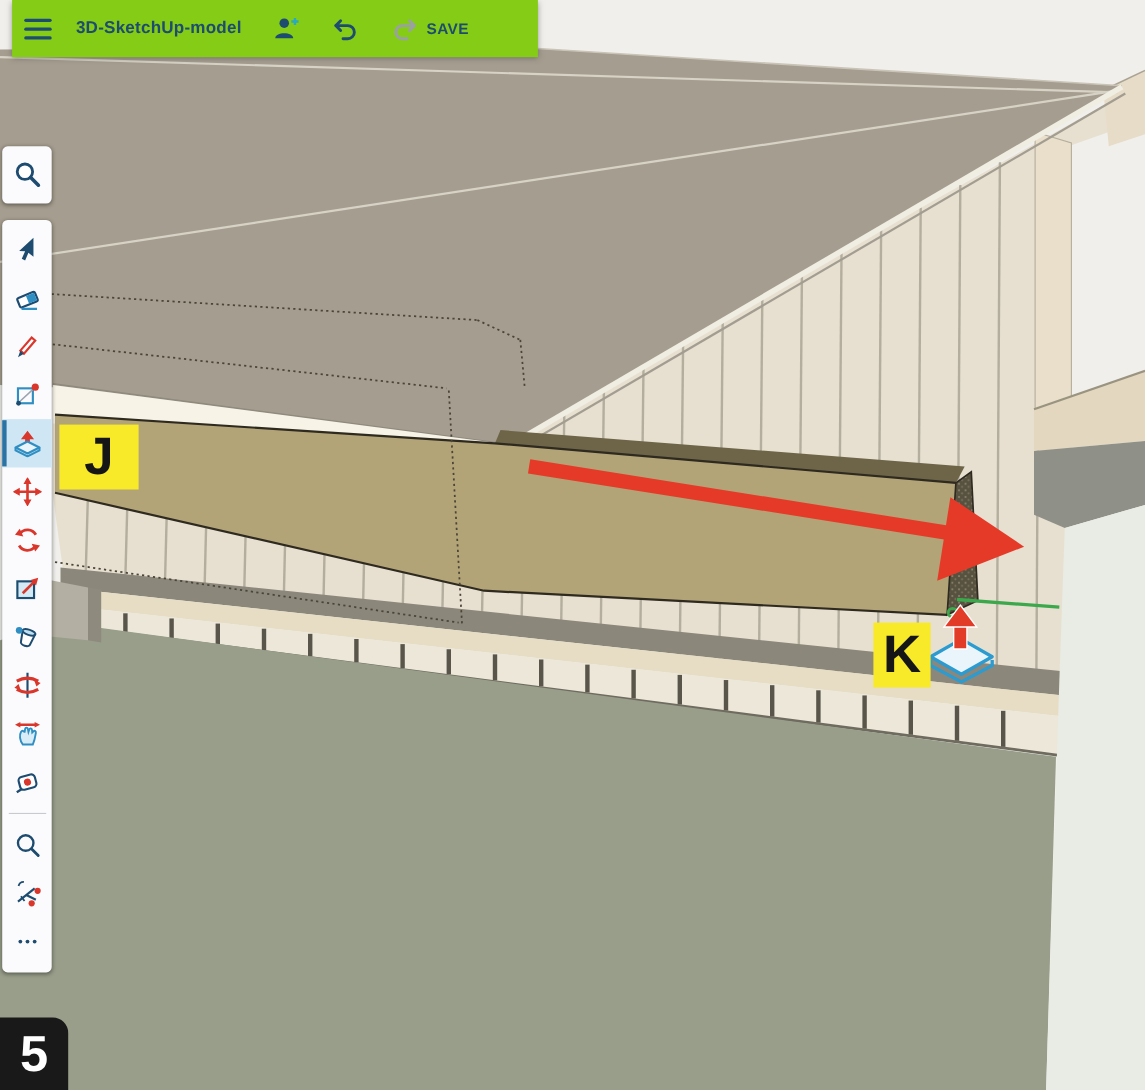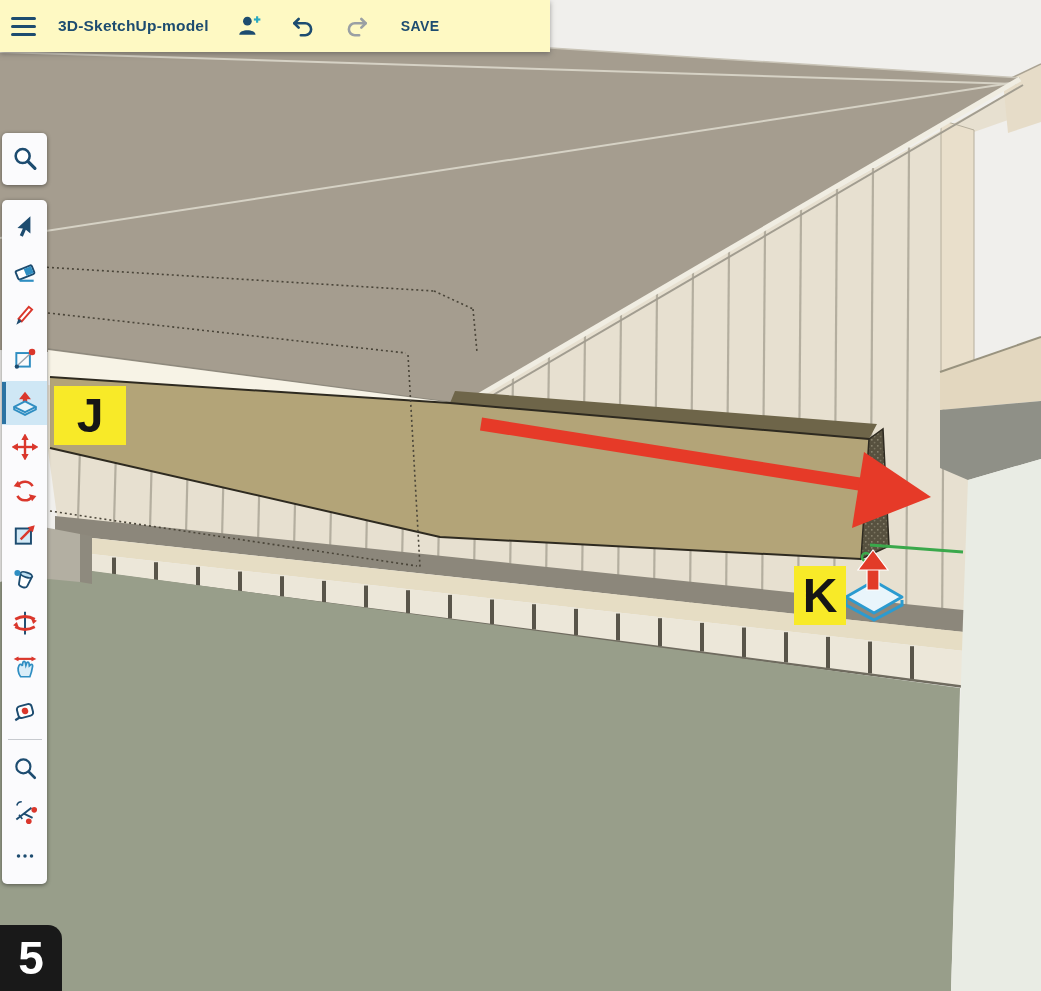--- a/index.html
+++ b/index.html
@@ -1,27 +1,27 @@
 <!DOCTYPE html>
 <html><head>
 <meta charset="utf-8">
 <style>
   html,body{margin:0;padding:0;background:#e8e8e8;}
   #app{position:relative;width:1041px;height:991px;overflow:hidden;background:#f0efec;
        font-family:"Liberation Sans",sans-serif;}
   #scene{position:absolute;left:0;top:0;width:1041px;height:991px;}
 
   
-  .topbar{position:absolute;left:0;top:0;width:550px;height:52px;background:#fef9c3;
+  .topbar{position:absolute;left:11px;top:0;width:478px;height:52px;background:#84cc16;
           box-shadow:0 2px 5px rgba(70,70,70,.5);display:flex;align-items:center;z-index:30;}
   .burger{margin-left:11px;display:flex;flex-direction:column;gap:5px;cursor:pointer;}
   .burger span{display:block;width:25px;height:3px;background:#1d4c70;border-radius:1.5px;}
   .doc-title{margin-left:22px;font-size:15.5px;font-weight:bold;color:#1d4c70;letter-spacing:.2px;white-space:nowrap;}
   .tb-ic{margin-left:26px;display:flex;align-items:center;justify-content:center;width:28px;height:28px;cursor:pointer;}
-  .save-btn{margin-left:24px;font-size:14px;font-weight:bold;color:#1d4c70;letter-spacing:.4px;cursor:pointer;background:none;border:none;font-family:inherit;}
+  .save-btn{font-size:14px;font-weight:bold;color:#1d4c70;letter-spacing:.4px;cursor:pointer;background:none;border:none;font-family:inherit;}
 
   
   .search-btn{position:absolute;left:2px;top:133px;width:45px;height:52px;background:#fbfbfd;
               border-radius:5px;box-shadow:0 1px 4px rgba(0,0,0,.45);display:flex;align-items:center;
               justify-content:center;z-index:30;cursor:pointer;}
   .toolstrip{position:absolute;left:2px;top:200px;width:45px;background:#fbfbfd;border-radius:5px;
              box-shadow:0 1px 4px rgba(0,0,0,.45);display:flex;flex-direction:column;align-items:center;
              padding:5px 0 6px 0;z-index:30;}
   .tool{position:relative;width:45px;height:44px;display:flex;align-items:center;justify-content:center;cursor:pointer;}
   .tool.selected{background:#cfe7f5;}

